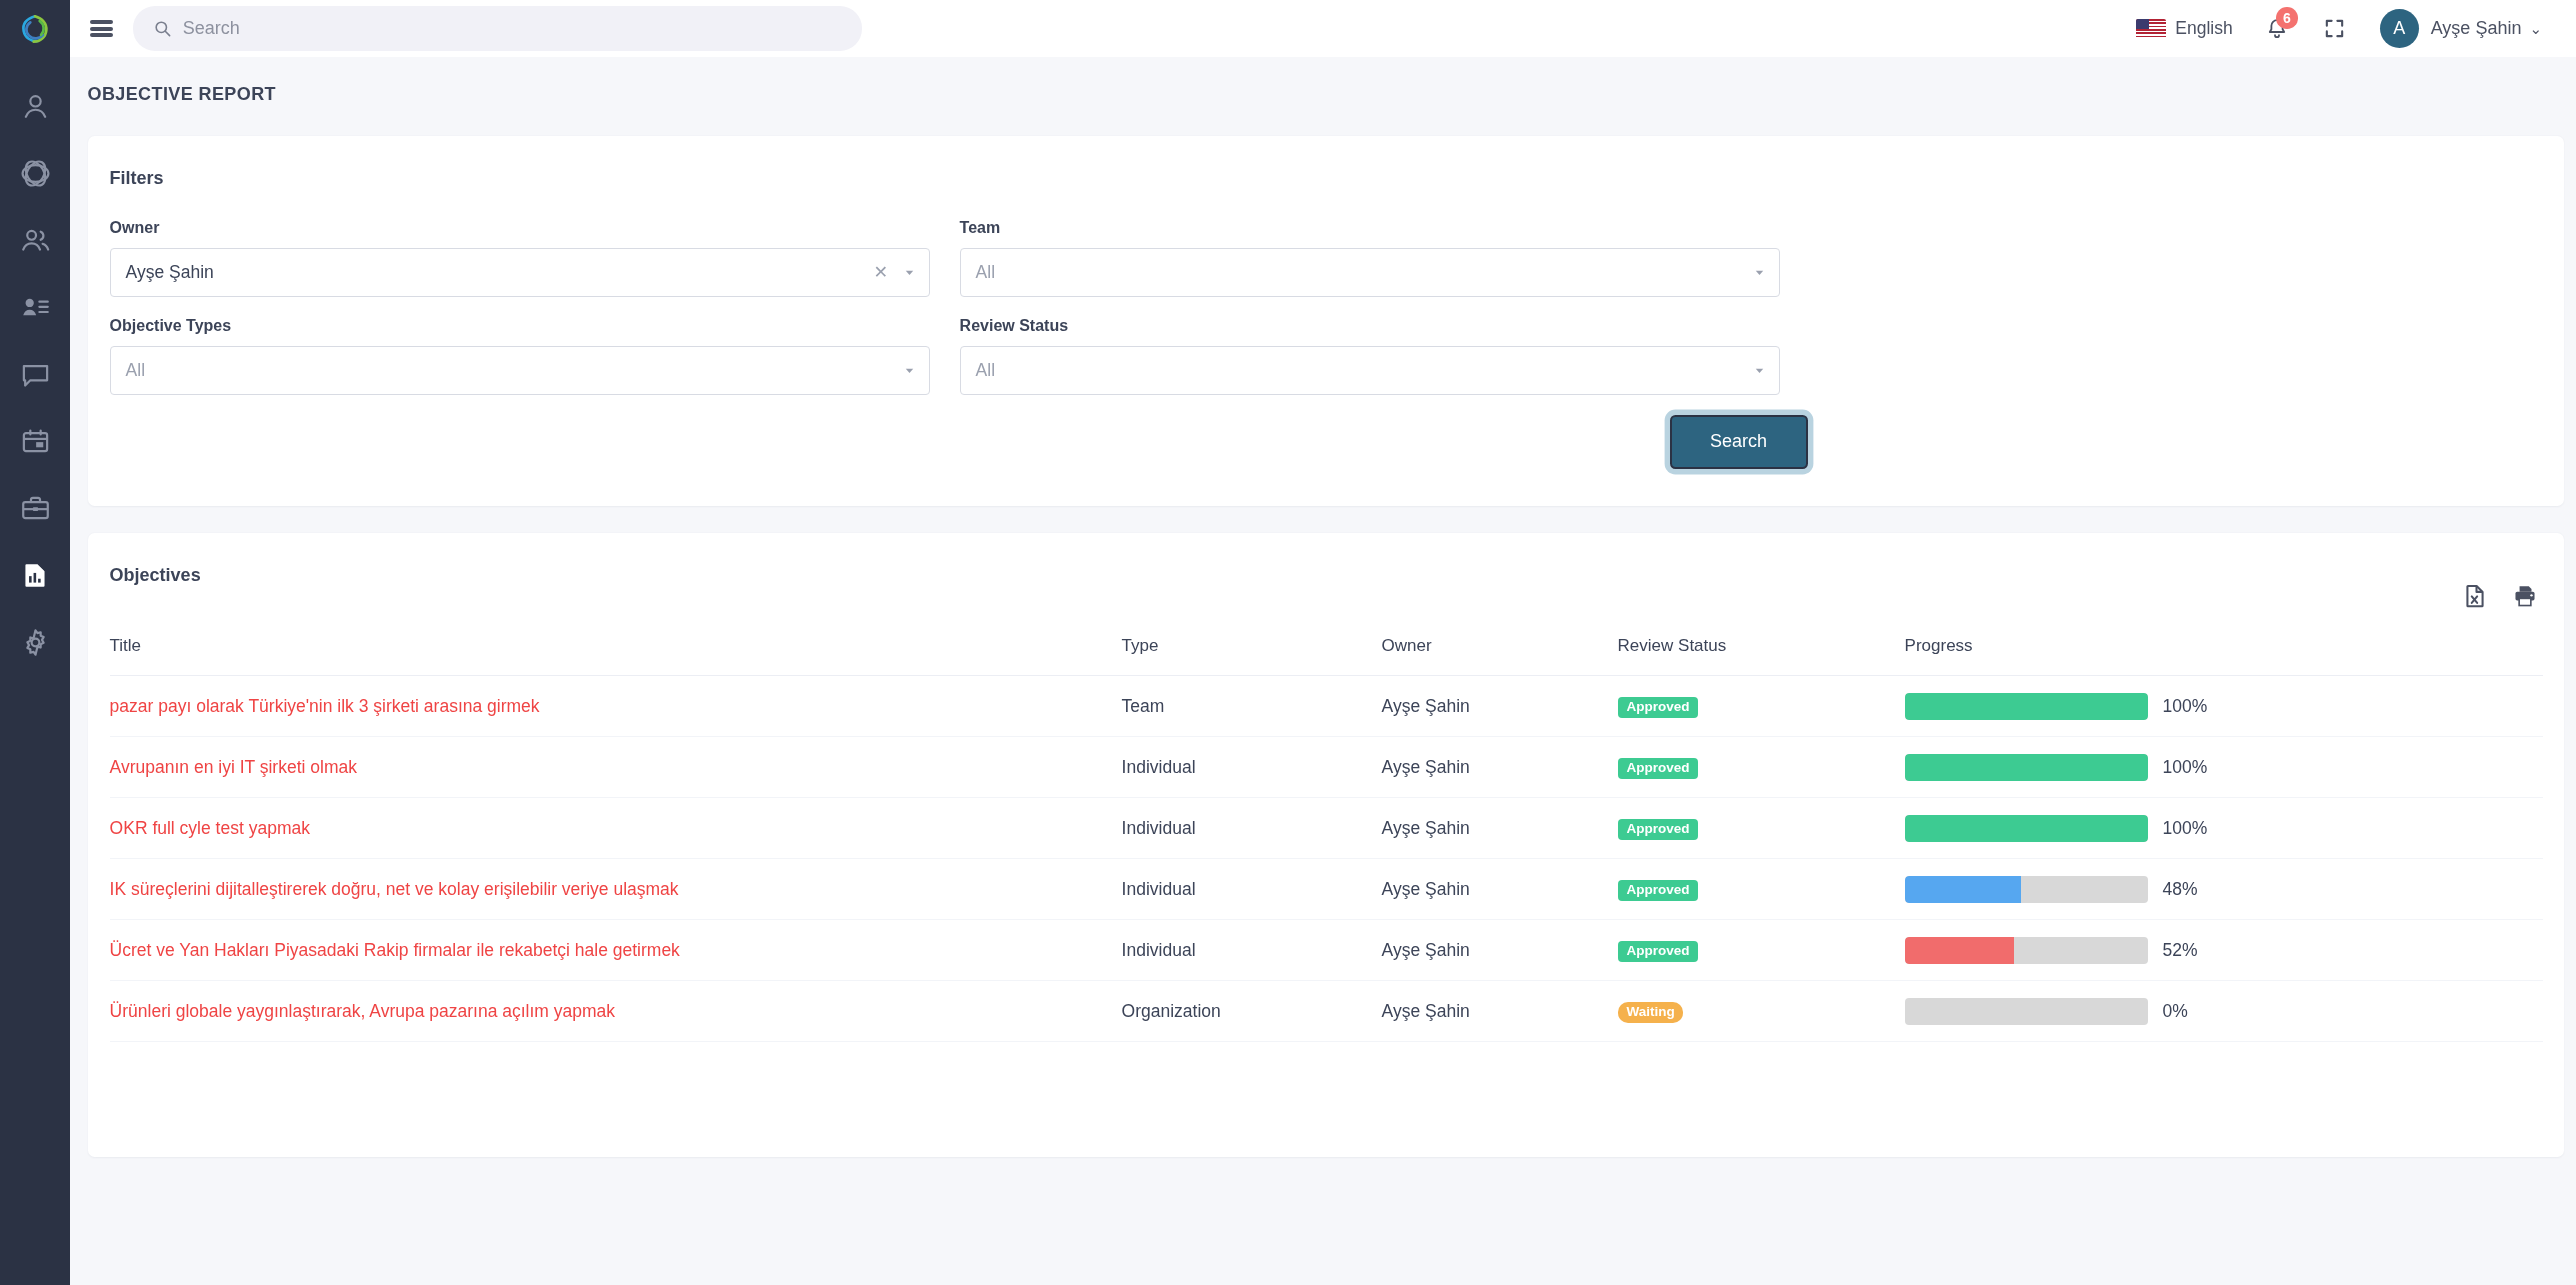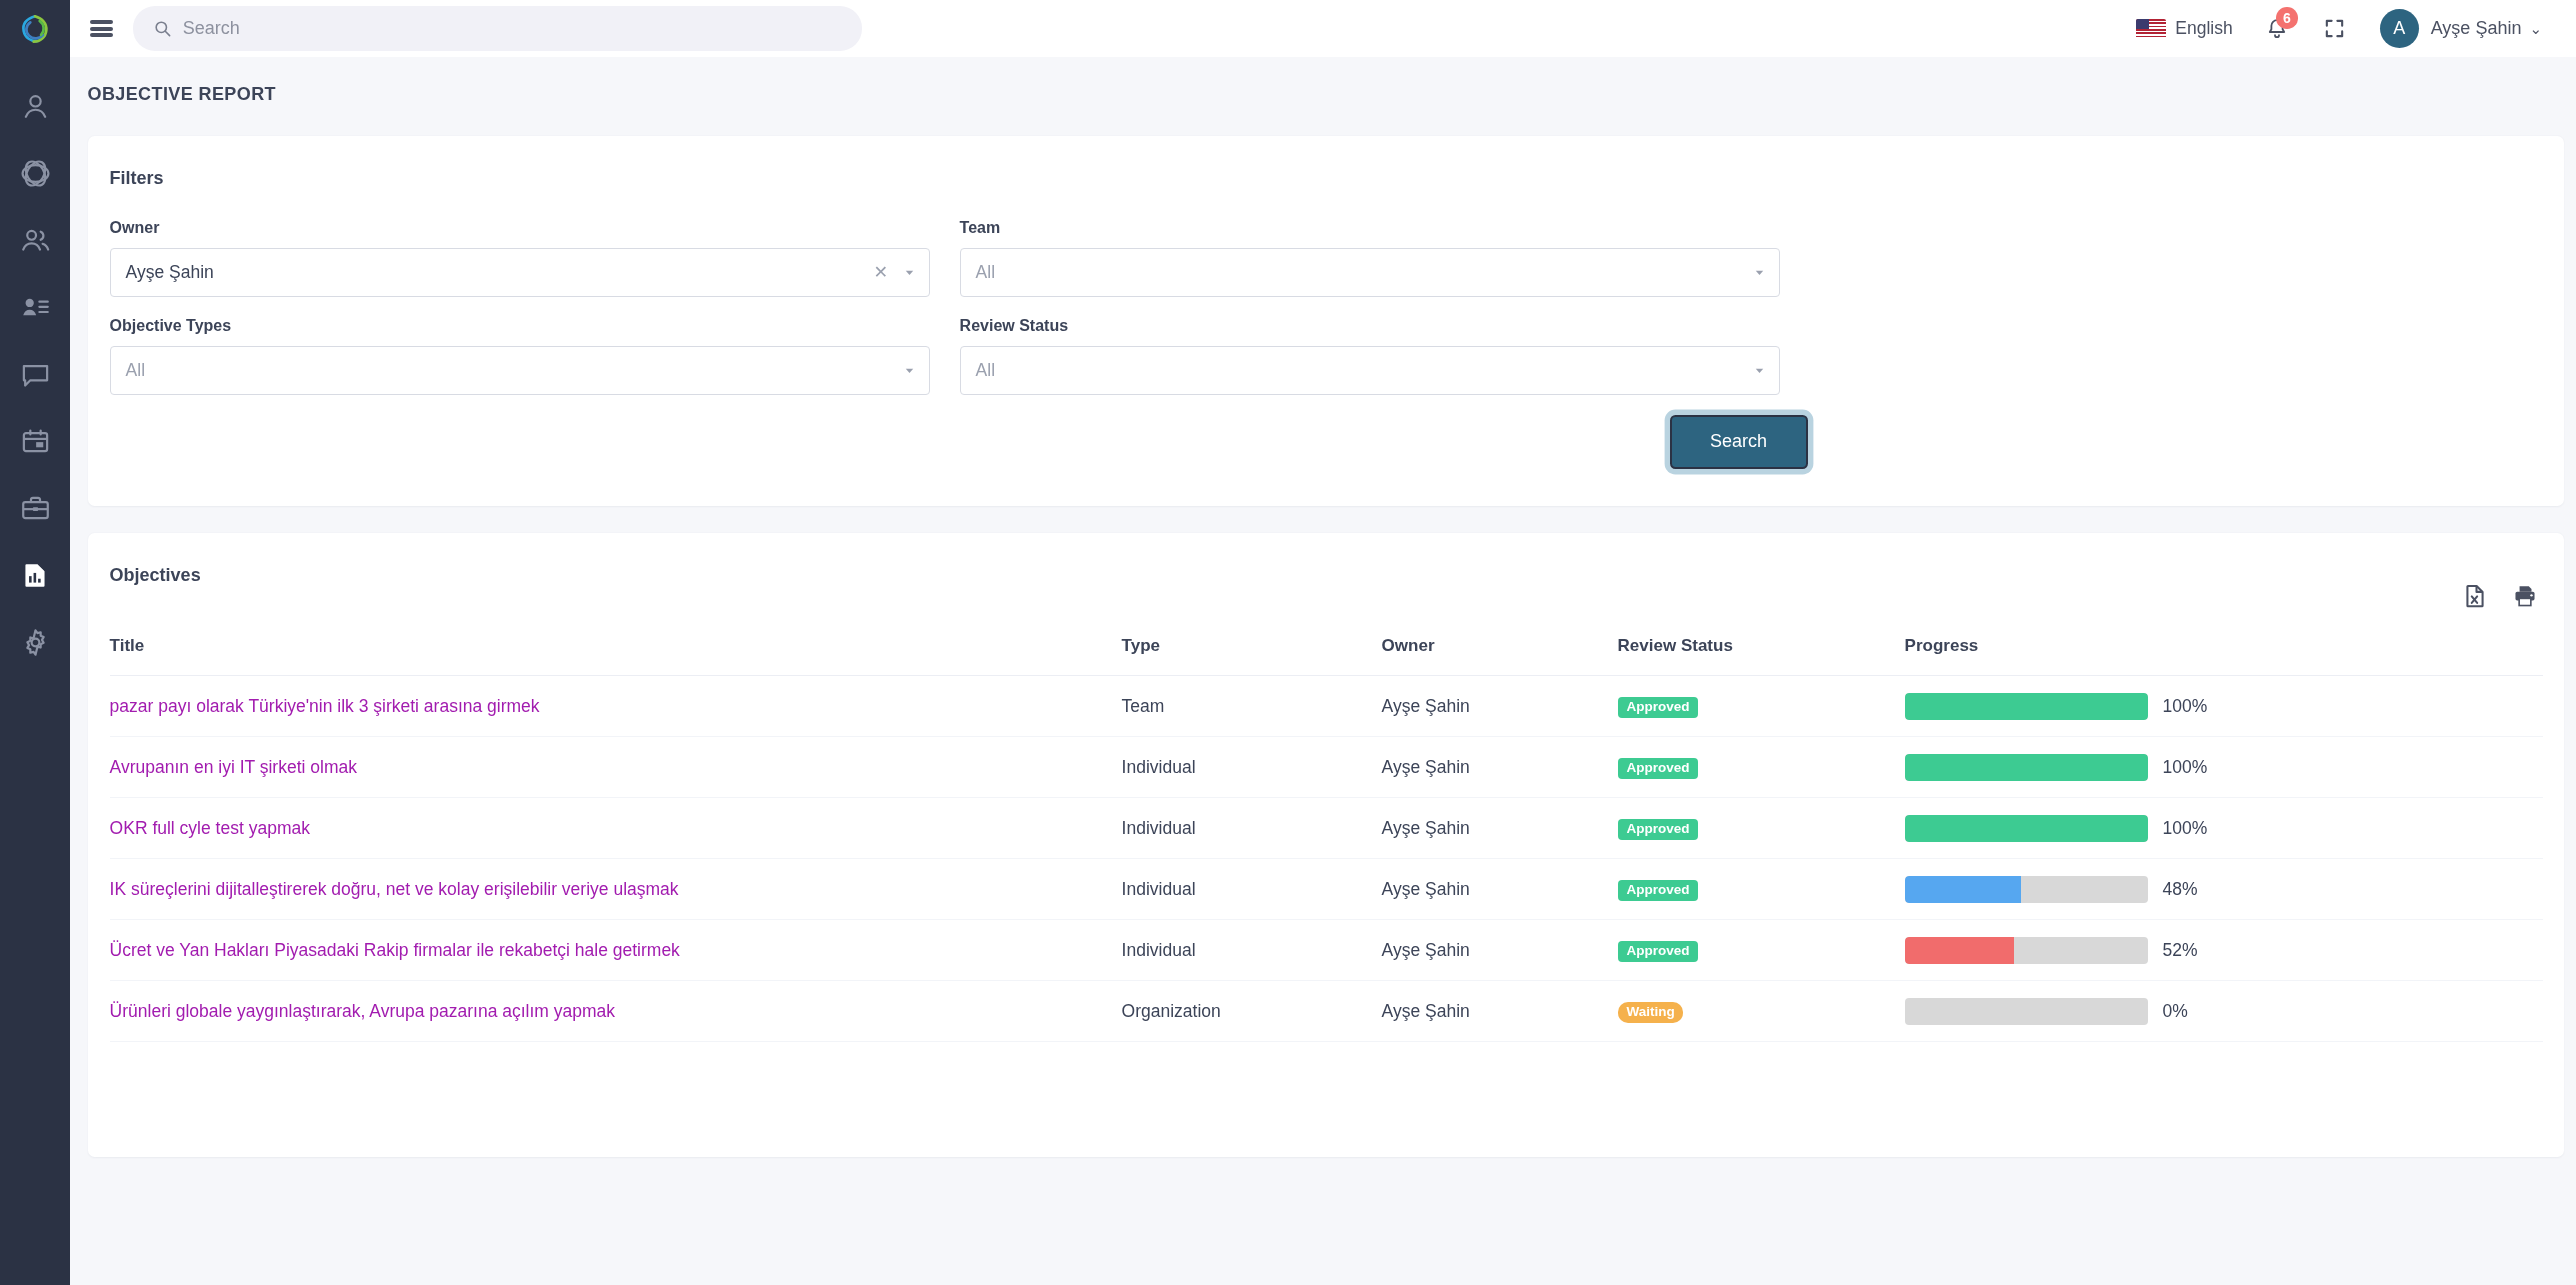--- a/index.html
+++ b/index.html
@@ -178,37 +178,37 @@
   }
   .card-head-actions { margin-left: auto; display: flex; gap: 24px; margin-top: -2.7px; }
   .icon-btn { cursor: pointer; color: #4b5162; }
   .icon-btn svg { width: 26px; height: 26px; display: block; }
 
   table.objectives {
     width: 2433px; margin-left: 21.6px; margin-top: 27px;
     border-collapse: collapse; table-layout: fixed;
   }
   table.objectives th {
-    text-align: left; font-size: 17px; font-weight: bold; color: #3c4458;
+    text-align: left; font-size: 17px; font-weight: normal; color: #3c4458;
     padding: 0 0 19px 0; border-bottom: 1.3px solid #eceef4;
   }
   table.objectives td {
     font-size: 17.5px; color: #3c4458;
     padding: 0; height: 61px;
     border-bottom: 1.3px solid #f2f4f8;
     vertical-align: middle;
   }
   table.objectives tr:last-child td { border-bottom: 1.3px solid #f2f4f8; }
   .col-title { width: 1012px; }
   .col-type { width: 260px; }
   .col-owner { width: 236px; }
   .col-review { width: 287px; }
   .col-progress { width: 638px; }
 
-  .obj-link { color: #a21caf; text-decoration: none; cursor: pointer; font-size: 17.5px; }
+  .obj-link { color: #ef4444; text-decoration: none; cursor: pointer; font-size: 17.5px; }
 
   .pill {
     display: inline-block; border-radius: 4px;
     color: #fff; font-size: 13.5px; font-weight: bold;
     padding: 3.4px 8.8px 4px 8.8px; line-height: 1;
   }
   .pill.approved { background: #3dcb92; }
   .pill.waiting  { background: #f5b14c; border-radius: 10px; }
 
   .progress-cell { display: flex; align-items: center; }

